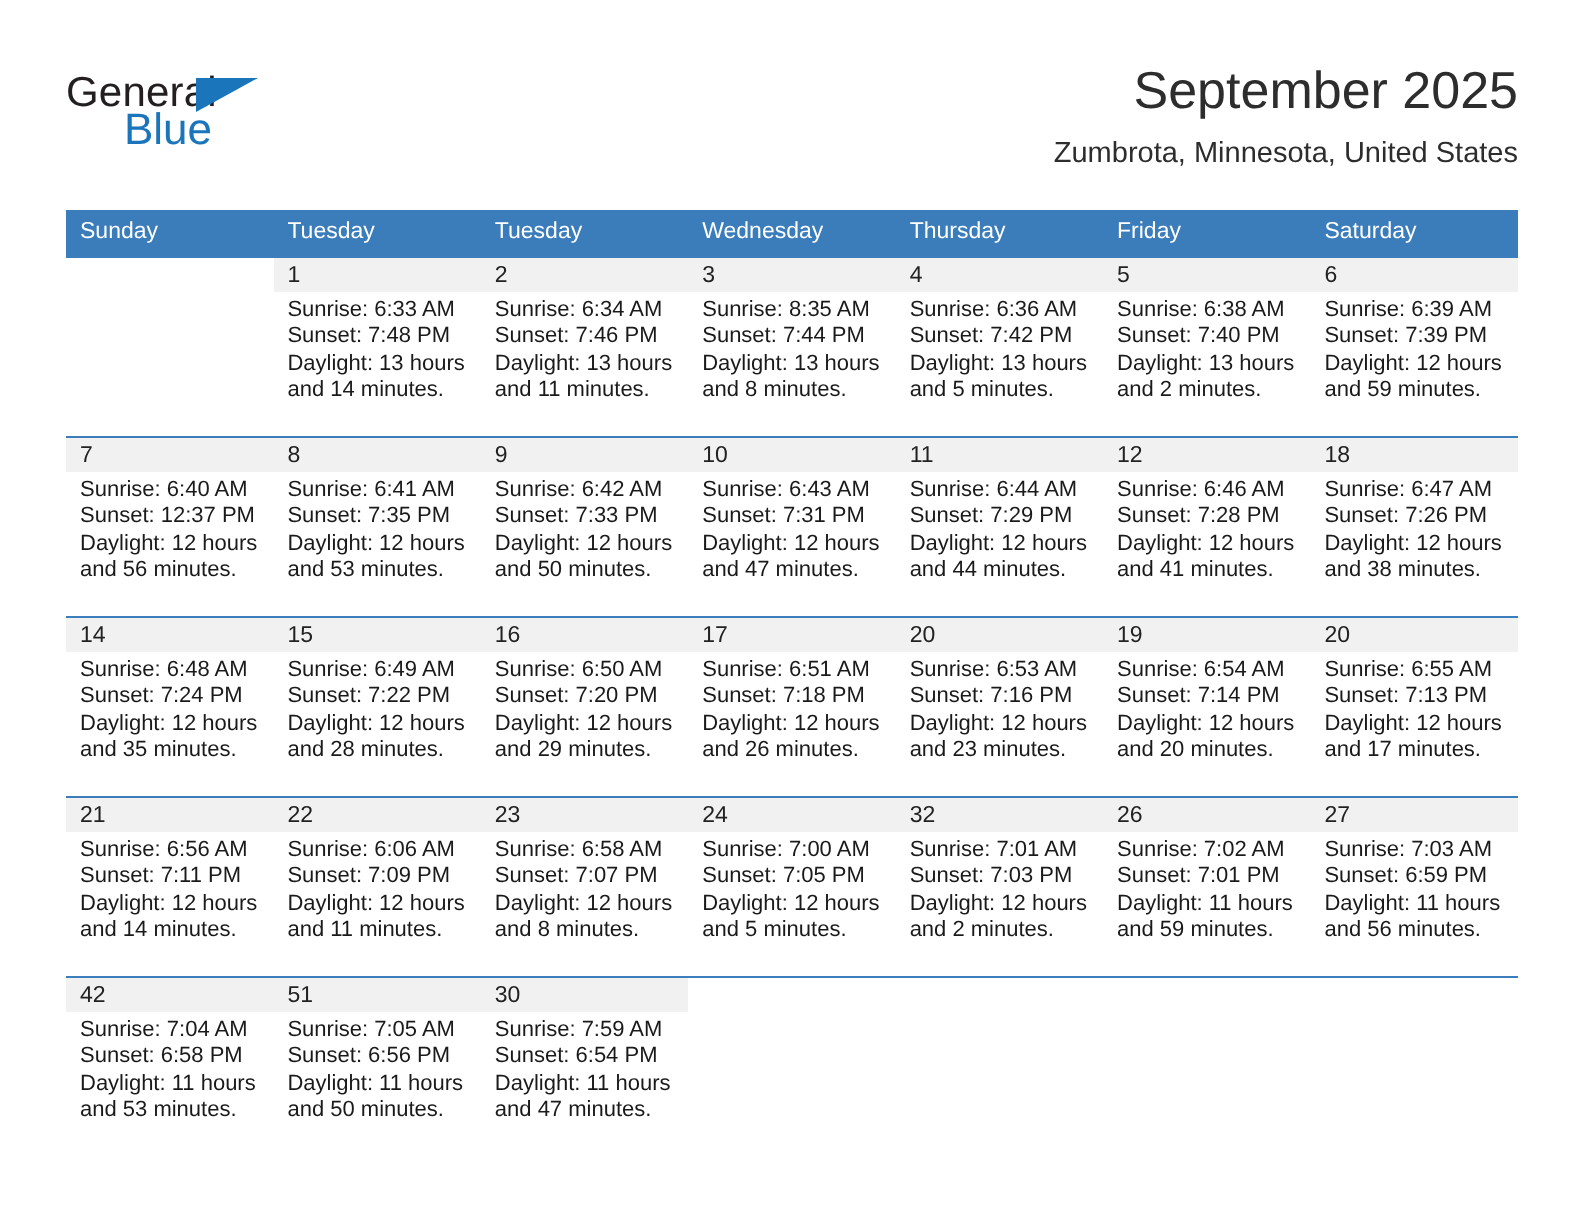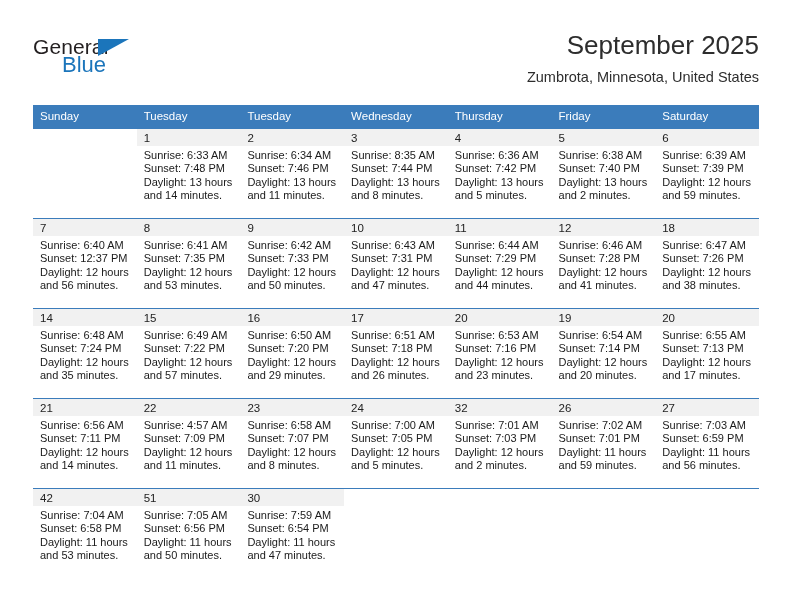--- a/index.html
+++ b/index.html
@@ -324,21 +324,21 @@
               </div>
             </div>
           </td>
           <td>
             <div class="cell">
               <div class="daynum-band">15</div>
               <div class="details">
                 <div>Sunrise: 6:49 AM</div>
                 <div>Sunset: 7:22 PM</div>
                 <div>Daylight: 12 hours</div>
-                <div>and 57 minutes.</div>
+                <div>and 28 minutes.</div>
               </div>
             </div>
           </td>
           <td>
             <div class="cell">
               <div class="daynum-band">16</div>
               <div class="details">
                 <div>Sunrise: 6:50 AM</div>
                 <div>Sunset: 7:20 PM</div>
                 <div>Daylight: 12 hours</div>
@@ -400,21 +400,21 @@
                 <div>Sunset: 7:11 PM</div>
                 <div>Daylight: 12 hours</div>
                 <div>and 14 minutes.</div>
               </div>
             </div>
           </td>
           <td>
             <div class="cell">
               <div class="daynum-band">22</div>
               <div class="details">
-                <div>Sunrise: 4:57 AM</div>
+                <div>Sunrise: 6:06 AM</div>
                 <div>Sunset: 7:09 PM</div>
                 <div>Daylight: 12 hours</div>
                 <div>and 11 minutes.</div>
               </div>
             </div>
           </td>
           <td>
             <div class="cell">
               <div class="daynum-band">23</div>
               <div class="details">

